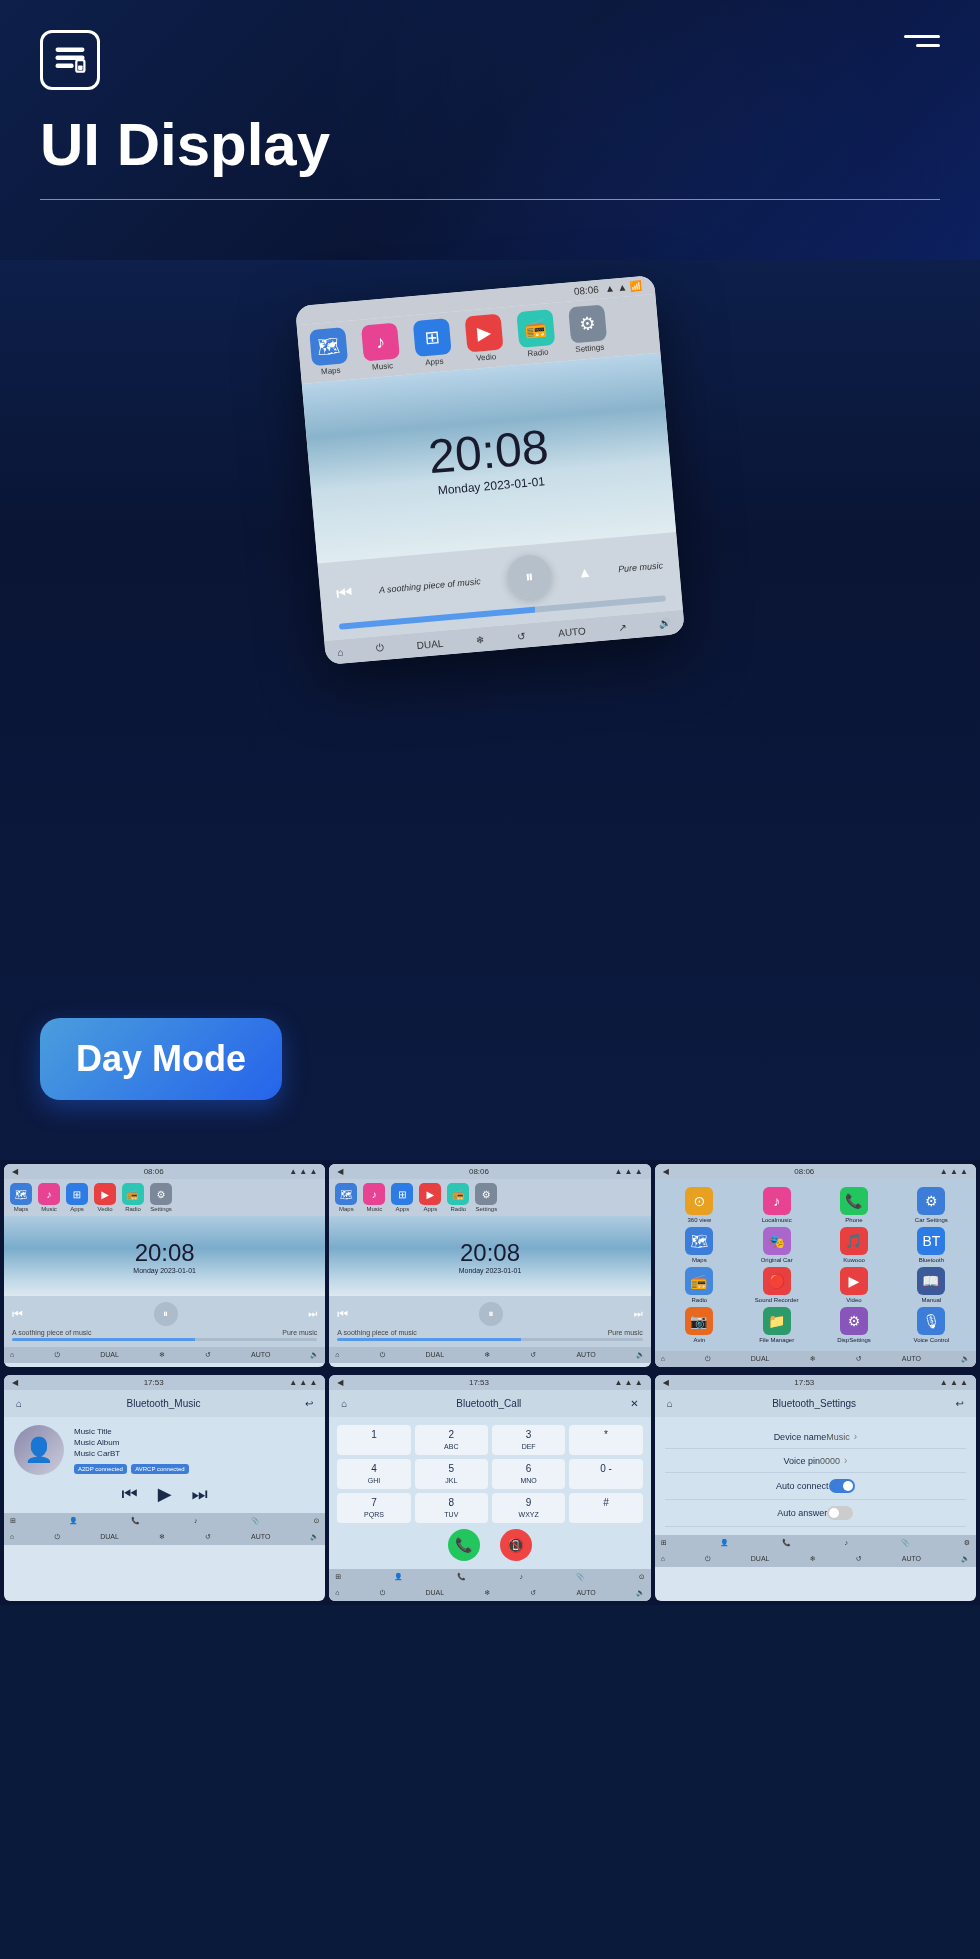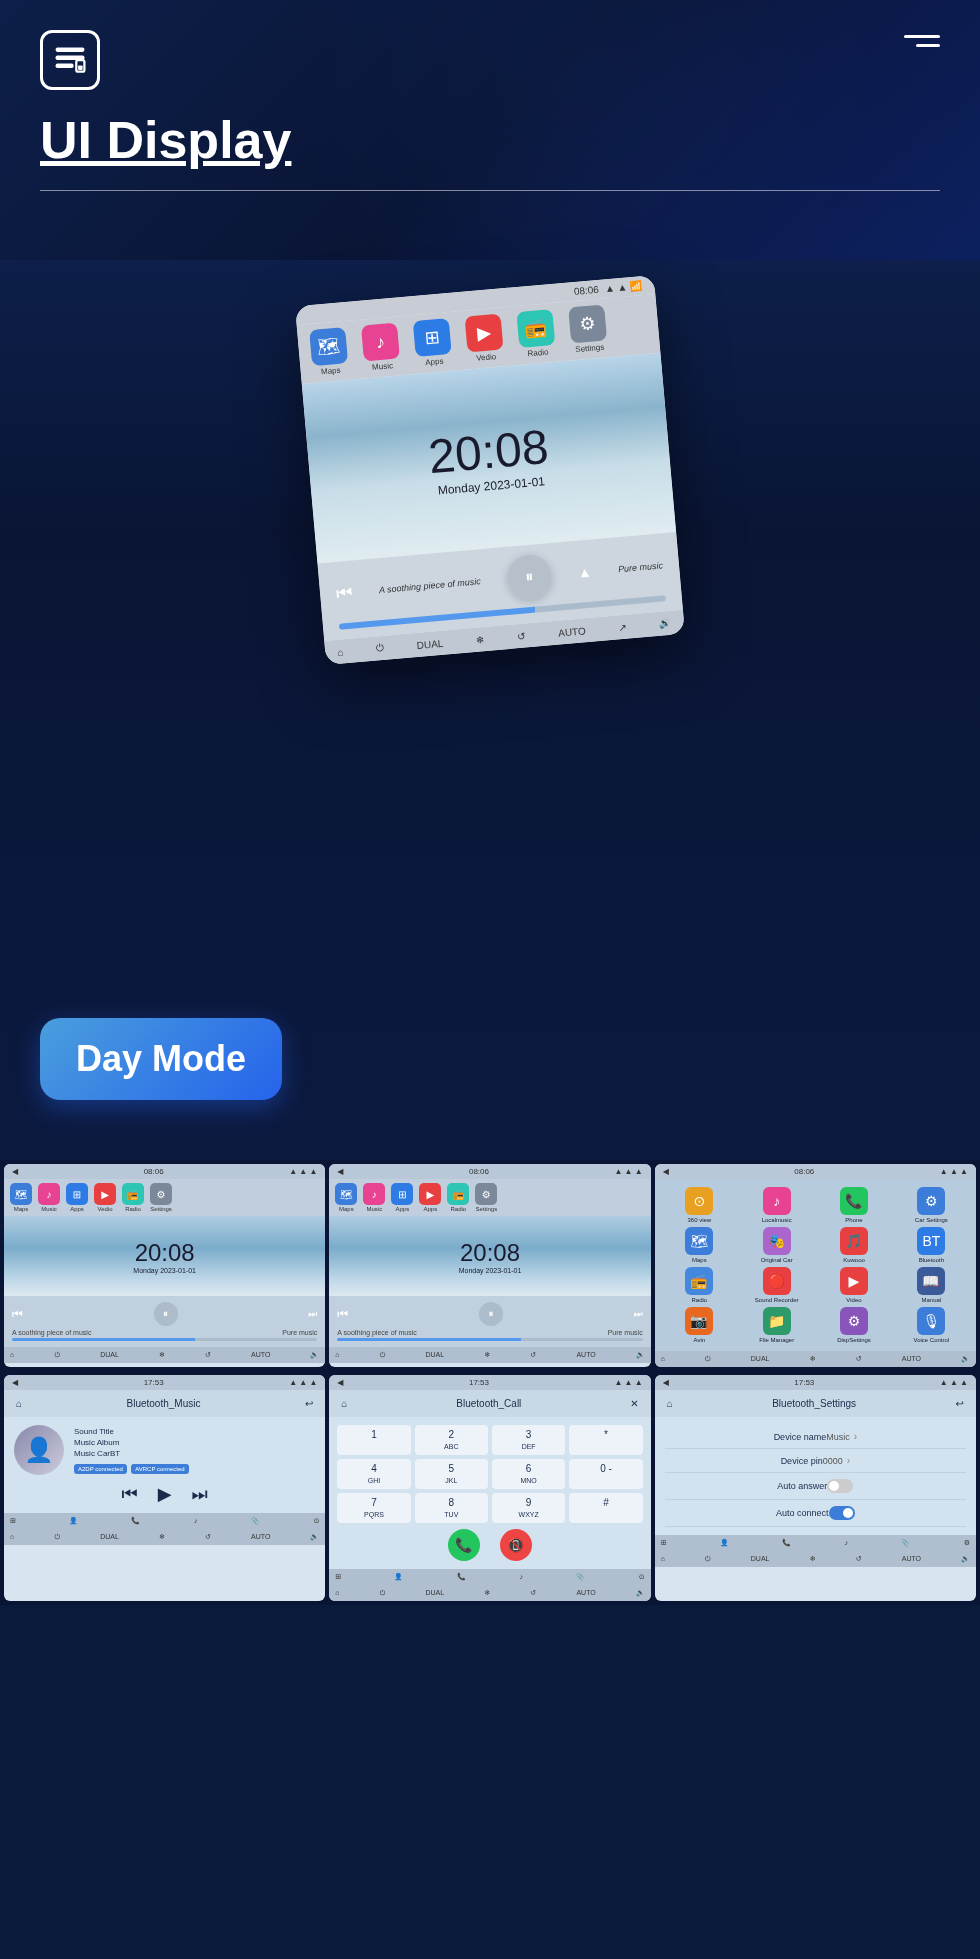--- a/index.html
+++ b/index.html
@@ -44,25 +44,24 @@
       display: flex; flex-direction: column; gap: 6px;
       cursor: pointer;
     }
     .menu-line {
       width: 36px; height: 3px;
       background: white;
       border-radius: 2px;
     }
     .menu-line.short { width: 24px; align-self: flex-end; }
     .header-title {
-      font-size: 52px;
+      font-size: 60px;
       font-weight: 800;
       color: white;
       position: relative;
-      text-decoration: underline;
     }
     .header-divider {
       position: relative;
       margin-top: 20px;
       border: none;
       border-top: 1px solid rgba(255,255,255,0.5);
     }
 
     
     .main-content {
@@ -731,21 +730,21 @@
       <span>⌂</span>
       <span>Bluetooth_Music</span>
       <span>↩</span>
     </div>
     <div class="sc-bt-content">
       <div class="sc-bt-music-info">
         <div class="sc-album-art">
           <span style="font-size:24px;">👤</span>
         </div>
         <div class="sc-music-meta">
-          <div>Sound Title</div>
+          <div>Music Title</div>
           <div>Music Album</div>
           <div>Music CarBT</div>
           <div style="margin-top:4px;">
             <span class="sc-badge">A2DP connected</span>
             <span class="sc-badge">AVRCP connected</span>
           </div>
         </div>
       </div>
       <div class="sc-music-btns">
         <span style="font-size:18px; color:#1a2a4a;">⏮</span>
@@ -837,37 +836,37 @@
 
       <div class="sc-setting-row">
         <span>Device name</span>
         <div style="display:flex; align-items:center; gap:4px;">
           <span class="sc-setting-value">Music</span>
           <span class="sc-chevron">›</span>
         </div>
       </div>
 
       <div class="sc-setting-row">
-        <span>Device pin</span>
+        <span>Voice pin</span>
         <div style="display:flex; align-items:center; gap:4px;">
           <span class="sc-setting-value">0000</span>
           <span class="sc-chevron">›</span>
         </div>
       </div>
 
       <div class="sc-setting-row">
+        <span>Auto connect</span>
+        <div class="sc-toggle on">
+          <div class="sc-toggle-thumb"></div>
+        </div>
+      </div>
+
+      <div class="sc-setting-row">
         <span>Auto answer</span>
         <div class="sc-toggle off">
-          <div class="sc-toggle-thumb"></div>
-        </div>
-      </div>
-
-      <div class="sc-setting-row">
-        <span>Auto connect</span>
-        <div class="sc-toggle on">
           <div class="sc-toggle-thumb"></div>
         </div>
       </div>
 
     </div>
     <div class="sc-bottom">
       <span>⊞</span>
       <span>👤</span>
       <span>📞</span>
       <span>♪</span>

